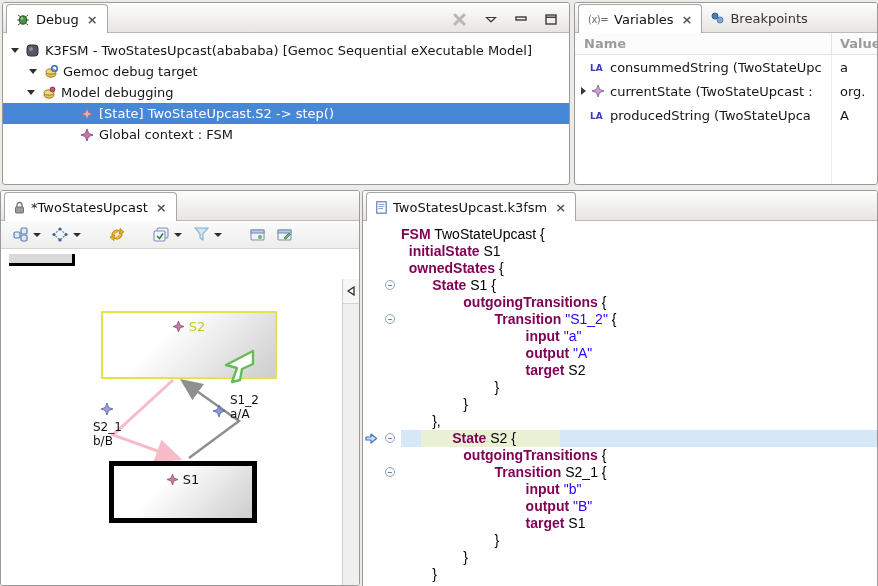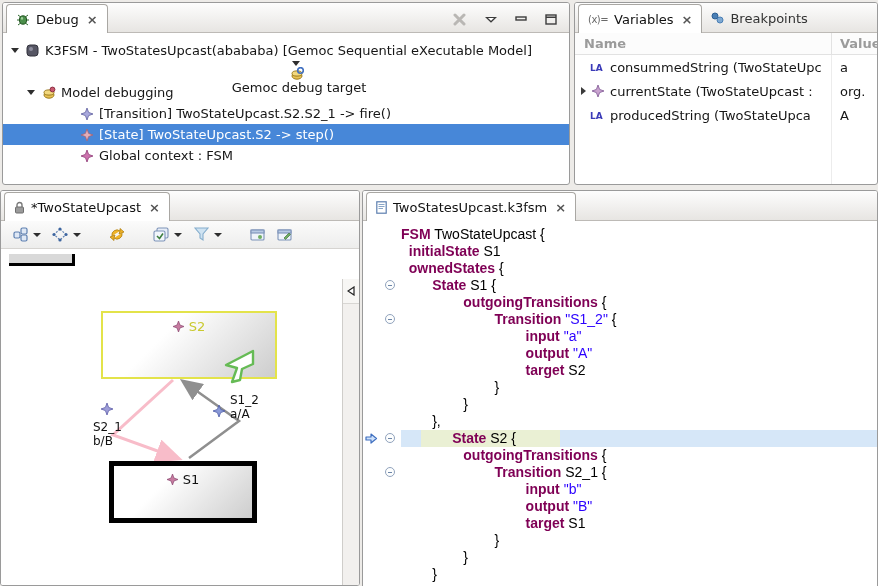--- a/index.html
+++ b/index.html
@@ -117,50 +117,41 @@
       <div class="tree-row" style="padding-left: 8px;">
         <span class="twistie"></span>
         <span class="ticon">
           <svg width="13" height="13">
             <rect x="1" y="1" width="11" height="11" rx="3" fill="#565664" stroke="#33333d"></rect>
             <circle cx="5" cy="5" r="2" fill="#8d8d9e"></circle>
           </svg>
         </span>
         <span>K3FSM - TwoStatesUpcast(abababa) [Gemoc Sequential eXecutable Model]</span>
       </div>
-      <div class="tree-row" style="padding-left: 26px; flex-direction: column;">
+      <div class="tree-row" style="padding-left: 26px;">
         <span class="twistie"></span>
         <span class="ticon">
           <svg width="14" height="13">
             <ellipse cx="7" cy="9" rx="5" ry="3.2" fill="#e8c153" stroke="#9c7c1e"></ellipse>
             <ellipse cx="7" cy="6.5" rx="5" ry="2.6" fill="#f2d87e" stroke="#9c7c1e"></ellipse>
             <circle cx="10.5" cy="3.5" r="2.8" fill="none" stroke="#3f6fc0" stroke-width="1.6"></circle>
           </svg>
         </span>
         <span>Gemoc debug target</span>
       </div>
       <div class="tree-row" style="padding-left: 24px;">
         <span class="twistie"></span>
         <span class="ticon">
           <svg width="14" height="13">
             <ellipse cx="7" cy="9" rx="5" ry="3.2" fill="#e8c153" stroke="#9c7c1e"></ellipse>
             <ellipse cx="7" cy="6.5" rx="5" ry="2.6" fill="#f2d87e" stroke="#9c7c1e"></ellipse>
             <circle cx="10.5" cy="3.5" r="2.4" fill="#c8586e" stroke="#8c2e42"></circle>
           </svg>
         </span>
         <span>Model debugging</span>
-      </div>
-      <div class="tree-row" style="padding-left: 62px;">
-        <span class="twistie-spacer"></span>
-        <span class="ticon">
-          <svg width="12" height="12" viewBox="0 0 12 12">
-            <path d="M6 0 L7.6 4.4 L12 6 L7.6 7.6 L6 12 L4.4 7.6 L0 6 L4.4 4.4 Z" fill="#a9a9dd" stroke="#60609f" stroke-width="0.8"></path>
-          </svg>
-        </span>
-        <span>[Transition] TwoStateUpcast.S2.S2_1 -&gt; fire()</span>
       </div>
       <div class="tree-row selected" style="padding-left: 62px;">
         <span class="twistie-spacer"></span>
         <span class="ticon">
           <svg width="12" height="12" viewBox="0 0 12 12">
             <path d="M6 0 L7.6 4.4 L12 6 L7.6 7.6 L6 12 L4.4 7.6 L0 6 L4.4 4.4 Z" fill="#e3aeb8" stroke="#a86474" stroke-width="0.8"></path>
           </svg>
         </span>
         <span>[State] TwoStateUpcast.S2 -&gt; step()</span>
       </div>
@@ -242,21 +233,21 @@
 
 <div class="panel" style="left:0px;top:190px;width:360px;height:396px;">
   <div class="tabbar">
     <div class="tab selected">
       <span class="icn">
         <svg width="11" height="13">
             <path d="M3 6 L3 4 A2.5 2.5 0 0 1 8 4 L8 6" fill="none" stroke="#7a7a7a" stroke-width="1.4"></path>
             <rect x="1.5" y="6" width="8" height="6" rx="1" fill="#9a9a9a" stroke="#6e6e6e"></rect>
           </svg>
       </span>
-      <span>*TwoStateUpcast</span>
+      <span>*TwoStatesUpcast</span>
       <span class="closex">×</span>
     </div>
   </div>
   <div class="dtoolbar">
     <span class="tbtn">
       <svg width="16" height="15">
           <rect x="1" y="5" width="6" height="6" rx="1.5" fill="#dfe8f5" stroke="#5d7fb0" stroke-width="1.2"></rect>
           <rect x="8" y="1" width="6" height="6" rx="1.5" fill="#dfe8f5" stroke="#5d7fb0" stroke-width="1.2"></rect>
           <rect x="8" y="8" width="6" height="6" rx="1.5" fill="#dfe8f5" stroke="#5d7fb0" stroke-width="1.2"></rect>
         </svg>

